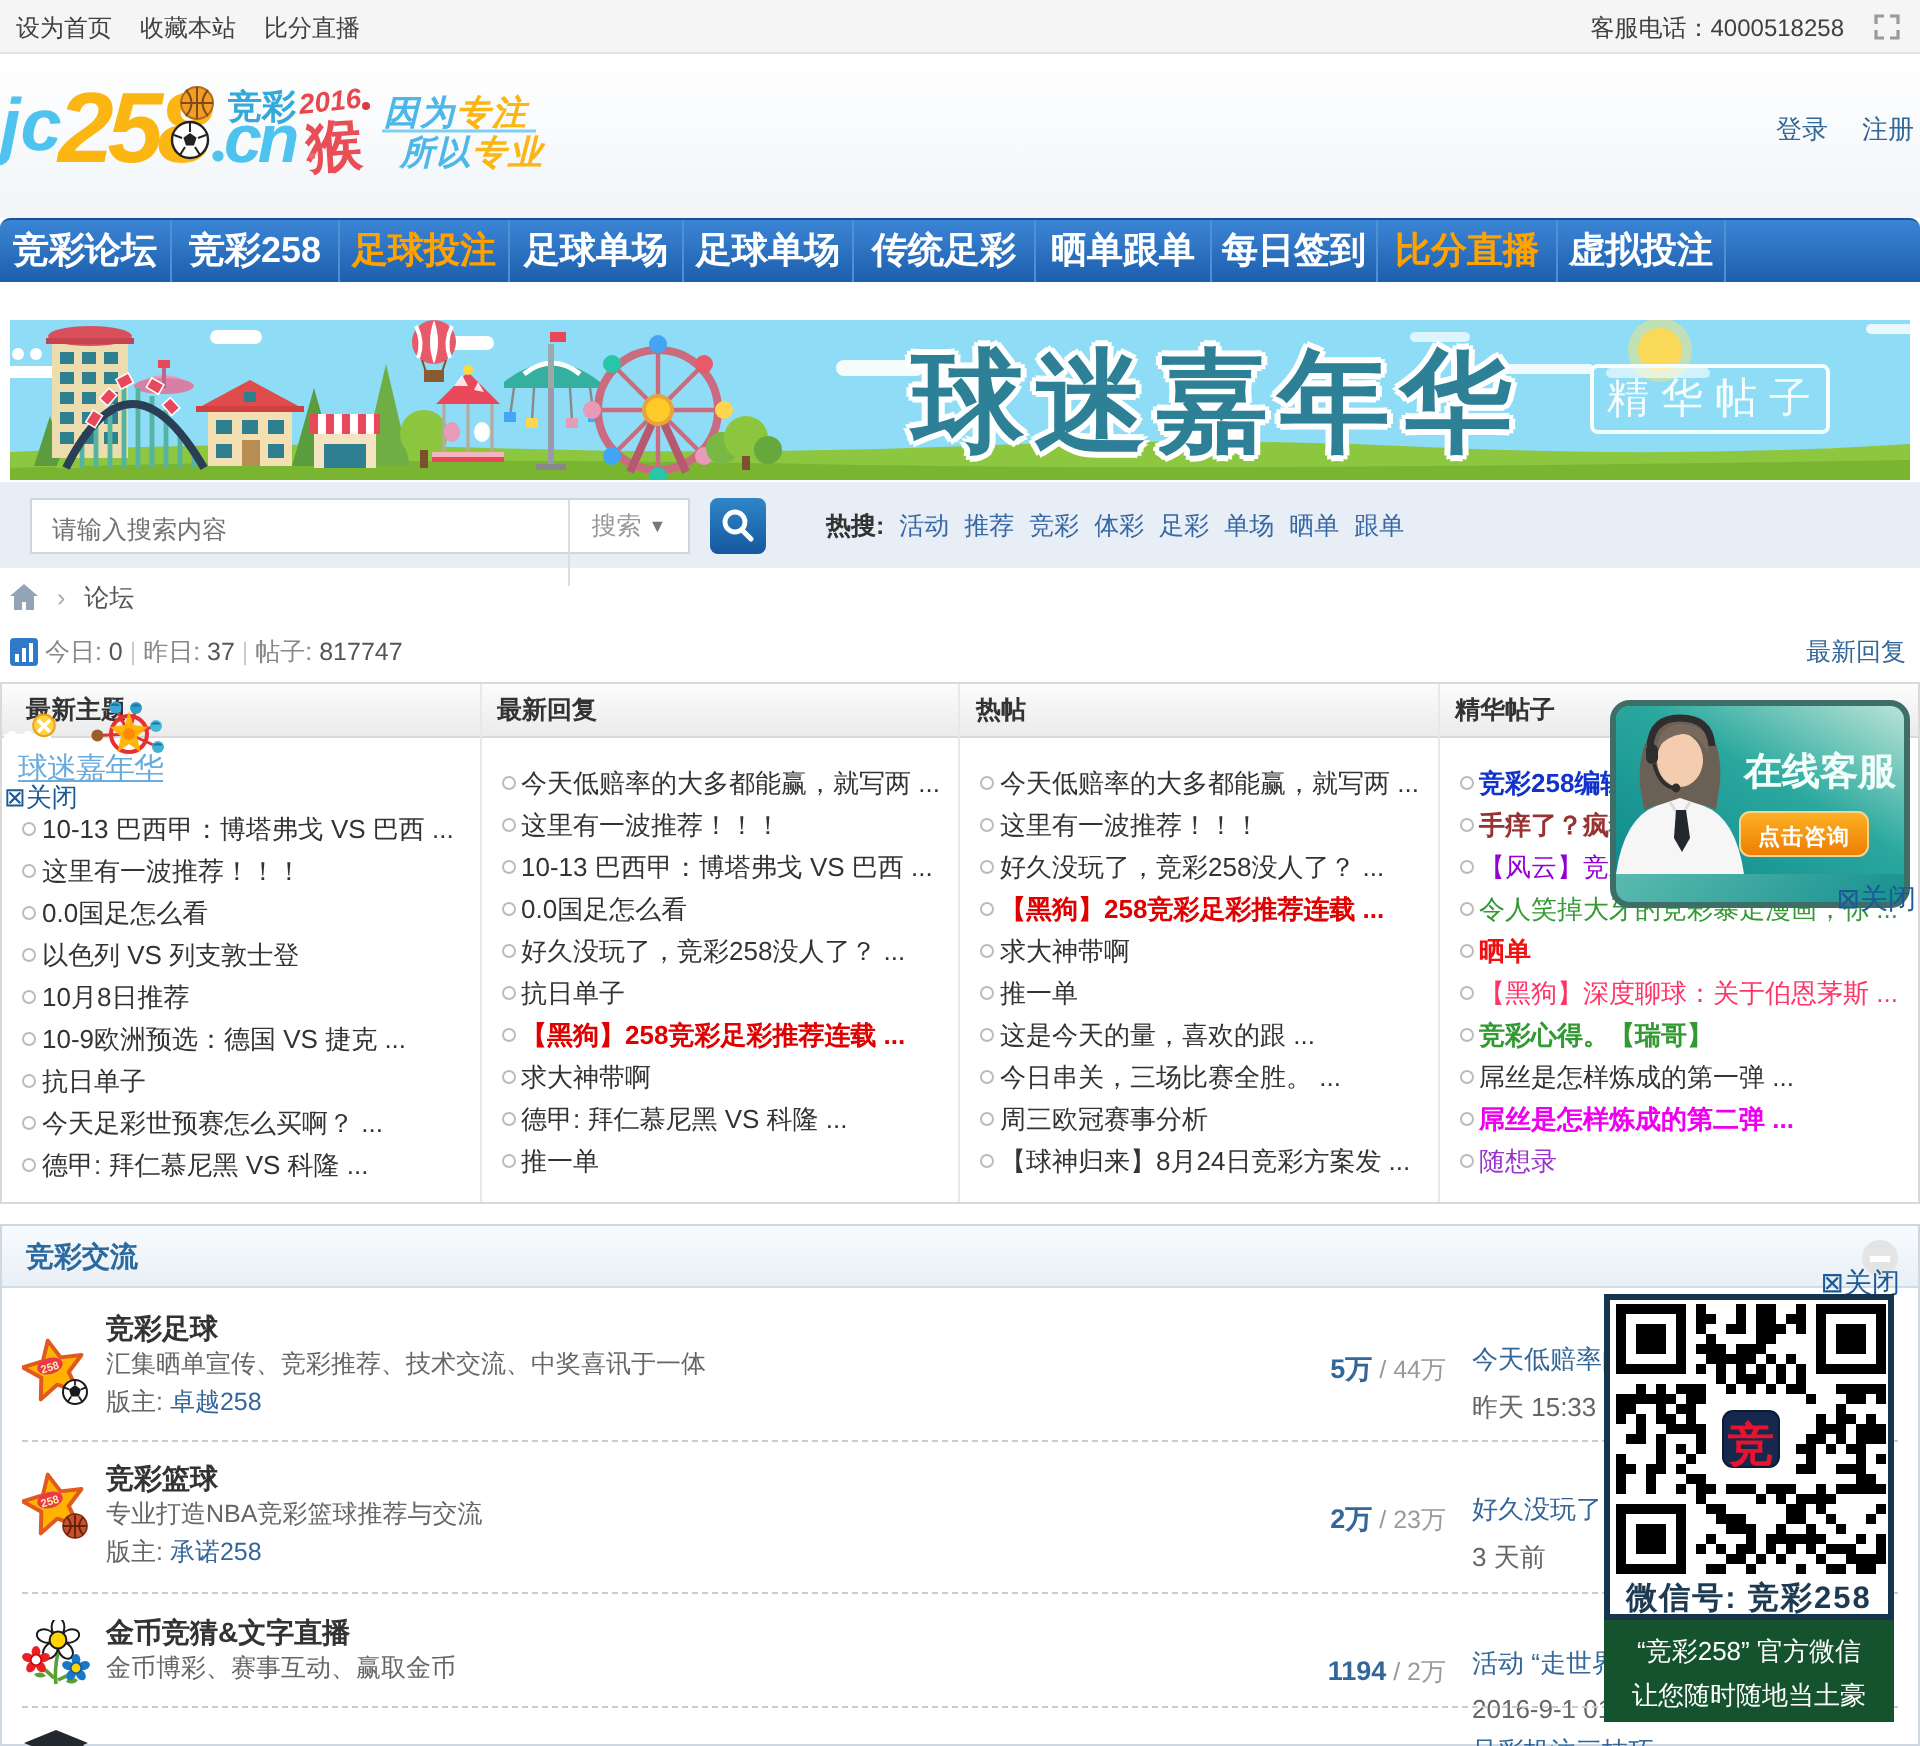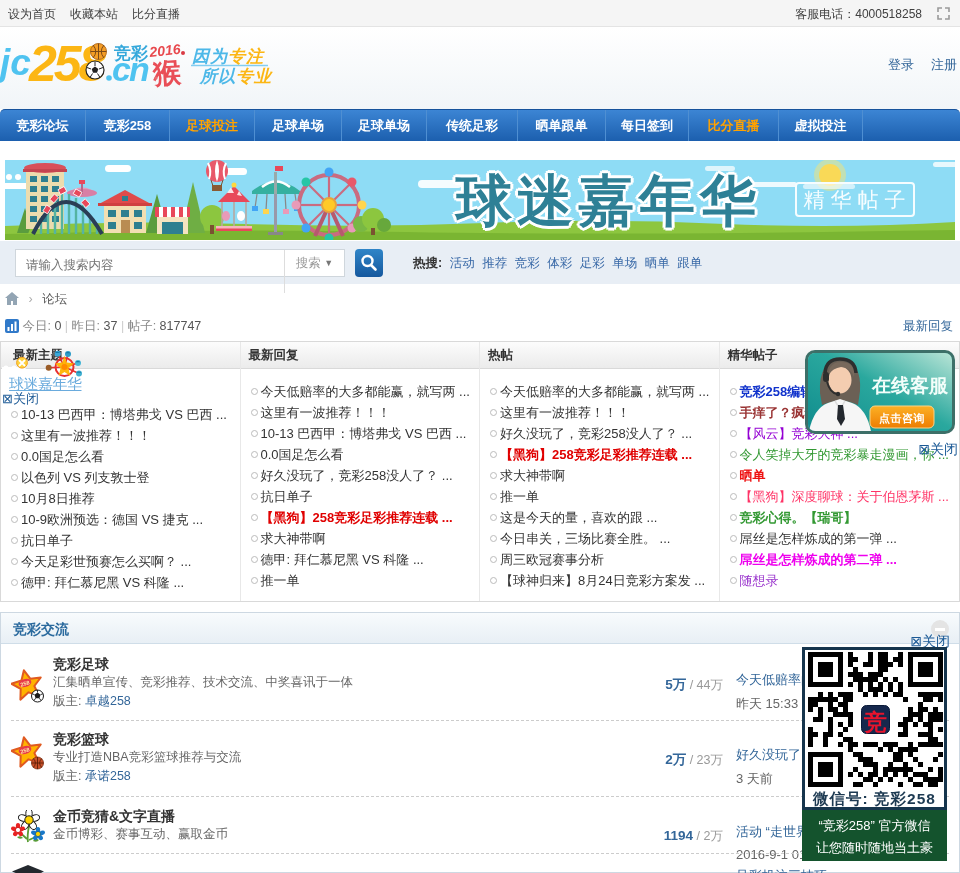--- a/index.html
+++ b/index.html
@@ -18,21 +18,21 @@
 .fsicon{position:absolute;right:10px;top:7px;width:13px;height:13px;}
 
 
 .header{position:absolute;left:0;top:28px;width:960px;height:81px;background:linear-gradient(#ffffff,#f1f5f8);}
 .loginlinks{position:absolute;right:3px;top:28px;font-size:13px;color:#336699;}
 .loginlinks span{margin-left:17px;}
 
 
 .nav{position:absolute;left:0;top:109px;width:960px;height:32px;background:linear-gradient(#3c85d4,#1c5fae);border-radius:5px 5px 0 0;border-top:1px solid #16529b;}
 .nav ul{list-style:none;display:flex;height:31px;}
-.nav li{width:85px;text-align:center;line-height:31px;font-size:13px;font-weight:bold;color:#fff;border-right:1px solid #4f8fd2;}
+.nav li{width:85px;text-align:center;line-height:31px;font-size:18px;font-weight:bold;color:#fff;border-right:1px solid #4f8fd2;}
 .nav li.hl{color:#ffa200;}
 .nav li:nth-child(1){width:86px}.nav li:nth-child(2){width:84px}.nav li:nth-child(3){width:85px}.nav li:nth-child(4){width:87px}.nav li:nth-child(5){width:85px}.nav li:nth-child(6){width:91px}.nav li:nth-child(7){width:88px}.nav li:nth-child(8){width:83px}.nav li:nth-child(9){width:90px}.nav li:nth-child(10){width:84px}
 
 
 .banner{position:absolute;left:5px;top:160px;width:950px;height:80px;background:#8edcf5;overflow:hidden;}
 .banner-txt{position:absolute;left:451px;top:4px;width:330px;font-size:56px;font-weight:bold;letter-spacing:5px;color:#2e8096;white-space:nowrap;text-shadow:-2px -2px 0 #fff,2px -2px 0 #fff,-2px 2px 0 #fff,2px 2px 0 #fff,0 3px 0 #fff,3px 0 0 #fff,-3px 0 0 #fff,0 -3px 0 #fff;}
 .banner-btn{position:absolute;left:790px;top:22px;width:120px;height:35px;border:2px solid #f6fdff;border-radius:4px;color:#f6fdff;font-size:21px;letter-spacing:6px;text-align:center;line-height:31px;padding-left:5px;}
 
 
 .search{position:absolute;left:0;top:241px;width:960px;height:43px;background:#e8eef5;}
@@ -72,21 +72,21 @@
 .fd{position:absolute;left:52px;top:16px;font-size:12.5px;color:#666;}
 .fm{position:absolute;left:52px;top:35px;font-size:12.5px;color:#666;}
 .fm a{color:#336699;}
 .fnum{position:absolute;left:600px;top:18px;width:122px;text-align:right;font-size:12.5px;color:#999;}
 .fnum b{color:#336699;font-size:13.5px;}
 .flast{position:absolute;left:735px;top:13px;width:220px;font-size:13px;color:#666;}
 .flast a{color:#336699;display:block;white-space:nowrap;overflow:hidden;margin-bottom:6px;}
 .dash{position:absolute;left:10px;width:938px;border-top:1px dashed #ccc;}
 
 
-.cs{position:absolute;left:805px;top:350px;width:150px;height:84px;border-radius:10px;background:linear-gradient(135deg,#7fd0c0,#17918f);border:3px solid #3d6f68;overflow:hidden;}
+.cs{position:absolute;left:805px;top:350px;width:150px;height:104px;border-radius:10px;background:linear-gradient(135deg,#7fd0c0,#17918f);border:3px solid #3d6f68;overflow:hidden;}
 .csclose{position:absolute;left:868px;top:441px;width:90px;text-align:right;font-size:14px;color:#1c5a96;}
 
 .qr{position:absolute;left:802px;top:647px;width:145px;height:163px;background:#fff;border:3px solid #16354d;}
 .qrtxt{position:absolute;left:0;top:139px;width:100%;text-align:center;font-size:15.5px;font-weight:bold;color:#1d3a52;letter-spacing:1px;}
 .qrdark{position:absolute;left:802px;top:810px;width:145px;height:51px;background:#14532d;color:#fff;font-size:13px;text-align:center;}
 .qrclose{position:absolute;left:860px;top:633px;width:90px;text-align:right;font-size:14px;color:#1c5a96;}
 .qrmin{position:absolute;left:931px;top:620px;width:18px;height:18px;border-radius:50%;background:#e4e4e4;}
 .qrmin::after{content:"";position:absolute;left:4px;top:8px;width:10px;height:3px;background:#fff;}
 </style>
 </head>

